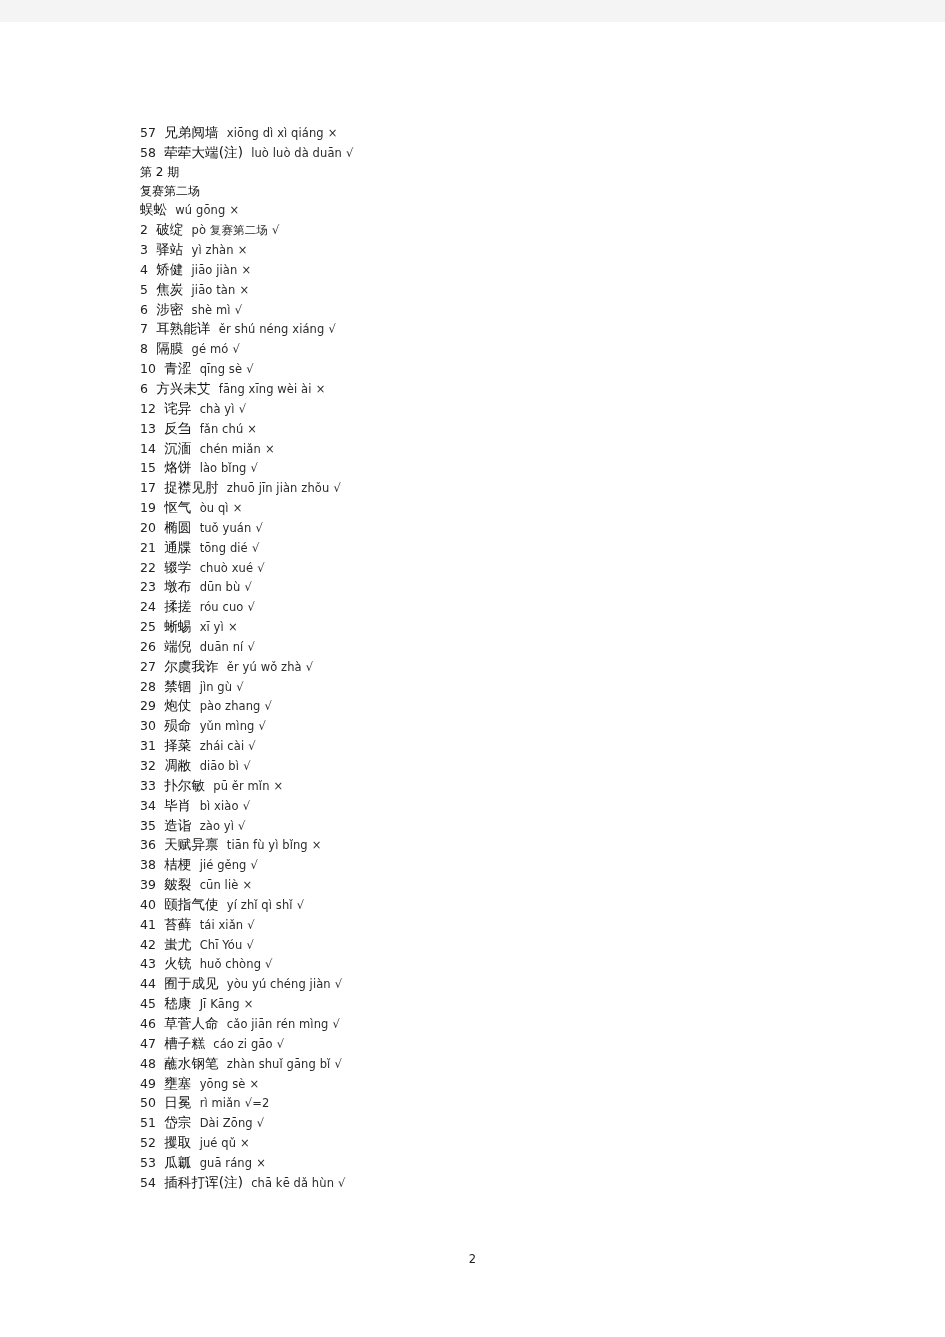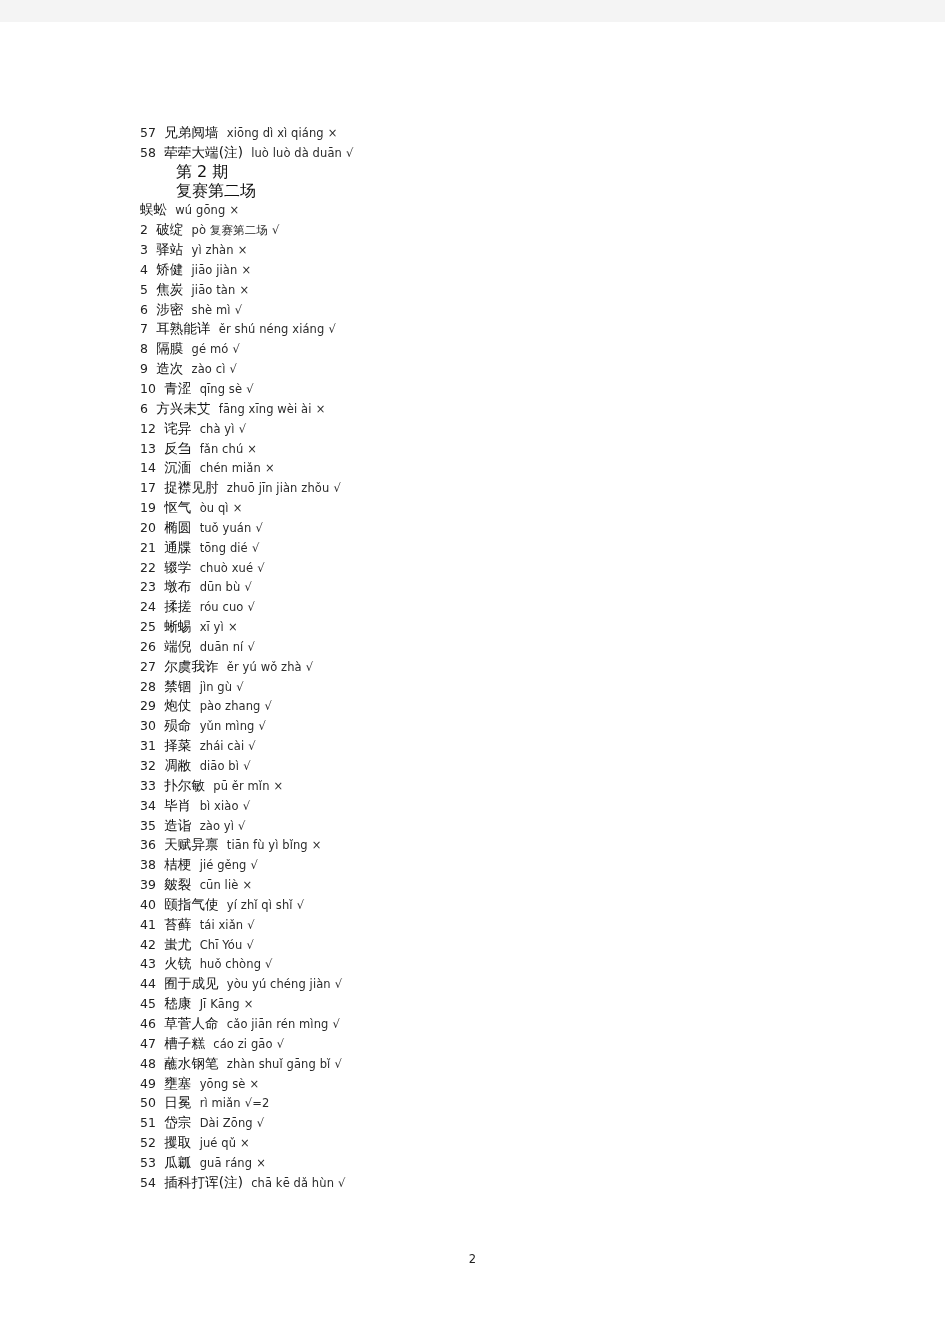--- a/index.html
+++ b/index.html
@@ -72,25 +72,24 @@
     font-size: 11.5px;
     color: #2b2b2b;
   }
   .mark {
     font-family: "DejaVu Sans", "Liberation Sans", sans-serif;
     font-size: 11.5px;
     color: #2b2b2b;
   }
   .heading {
     font-family: "DejaVu Sans", "Liberation Sans", sans-serif;
-    font-size: 16px;
+    font-size: 12px;
     line-height: 18.85px;
     color: #111111;
     white-space: pre;
-    margin-left: 36px;
   }
   .page-number {
     position: absolute;
     left: 0;
     top: 1252px;
     width: 945px;
     text-align: center;
     font-family: "DejaVu Sans", "Liberation Sans", sans-serif;
     font-size: 11.5px;
     color: #222222;
@@ -115,26 +114,26 @@
     <div class="heading">复赛第二场</div>
     <div id="main-entries">
         <div class="line"><span class="num"></span><span class="han">蜈蚣</span>  <span class="pinyin">wú gōng</span> <span class="mark">×</span></div>
         <div class="line"><span class="num">2</span>  <span class="han">破绽</span>  <span class="pinyin">pò 复赛第二场</span> <span class="mark">√</span></div>
         <div class="line"><span class="num">3</span>  <span class="han">驿站</span>  <span class="pinyin">yì zhàn</span> <span class="mark">×</span></div>
         <div class="line"><span class="num">4</span>  <span class="han">矫健</span>  <span class="pinyin">jiāo jiàn</span> <span class="mark">×</span></div>
         <div class="line"><span class="num">5</span>  <span class="han">焦炭</span>  <span class="pinyin">jiāo tàn</span> <span class="mark">×</span></div>
         <div class="line"><span class="num">6</span>  <span class="han">涉密</span>  <span class="pinyin">shè mì</span> <span class="mark">√</span></div>
         <div class="line"><span class="num">7</span>  <span class="han">耳熟能详</span>  <span class="pinyin">ěr shú néng xiáng</span> <span class="mark">√</span></div>
         <div class="line"><span class="num">8</span>  <span class="han">隔膜</span>  <span class="pinyin">gé mó</span> <span class="mark">√</span></div>
-        <div class="line"><span class="num">9</span>  <span class="han">造次</span>  <span class="pinyin">zào cì</span> <span class="mark">√</span></div>
         <div class="line"><span class="num">10</span>  <span class="han">青涩</span>  <span class="pinyin">qīng sè</span> <span class="mark">√</span></div>
         <div class="line"><span class="num">6</span>  <span class="han">方兴未艾</span>  <span class="pinyin">fāng xīng wèi ài</span> <span class="mark">×</span></div>
         <div class="line"><span class="num">12</span>  <span class="han">诧异</span>  <span class="pinyin">chà yì</span> <span class="mark">√</span></div>
         <div class="line"><span class="num">13</span>  <span class="han">反刍</span>  <span class="pinyin">fǎn chú</span> <span class="mark">×</span></div>
         <div class="line"><span class="num">14</span>  <span class="han">沉湎</span>  <span class="pinyin">chén miǎn</span> <span class="mark">×</span></div>
+        <div class="line"><span class="num">15</span>  <span class="han">烙饼</span>  <span class="pinyin">lào bǐng</span> <span class="mark">√</span></div>
         <div class="line"><span class="num">17</span>  <span class="han">捉襟见肘</span>  <span class="pinyin">zhuō jīn jiàn zhǒu</span> <span class="mark">√</span></div>
         <div class="line"><span class="num">19</span>  <span class="han">怄气</span>  <span class="pinyin">òu qì</span> <span class="mark">×</span></div>
         <div class="line"><span class="num">20</span>  <span class="han">椭圆</span>  <span class="pinyin">tuǒ yuán</span> <span class="mark">√</span></div>
         <div class="line"><span class="num">21</span>  <span class="han">通牒</span>  <span class="pinyin">tōng dié</span> <span class="mark">√</span></div>
         <div class="line"><span class="num">22</span>  <span class="han">辍学</span>  <span class="pinyin">chuò xué</span> <span class="mark">√</span></div>
         <div class="line"><span class="num">23</span>  <span class="han">墩布</span>  <span class="pinyin">dūn bù</span> <span class="mark">√</span></div>
         <div class="line"><span class="num">24</span>  <span class="han">揉搓</span>  <span class="pinyin">róu cuo</span> <span class="mark">√</span></div>
         <div class="line"><span class="num">25</span>  <span class="han">蜥蜴</span>  <span class="pinyin">xī yì</span> <span class="mark">×</span></div>
         <div class="line"><span class="num">26</span>  <span class="han">端倪</span>  <span class="pinyin">duān ní</span> <span class="mark">√</span></div>
         <div class="line"><span class="num">27</span>  <span class="han">尔虞我诈</span>  <span class="pinyin">ěr yú wǒ zhà</span> <span class="mark">√</span></div>

